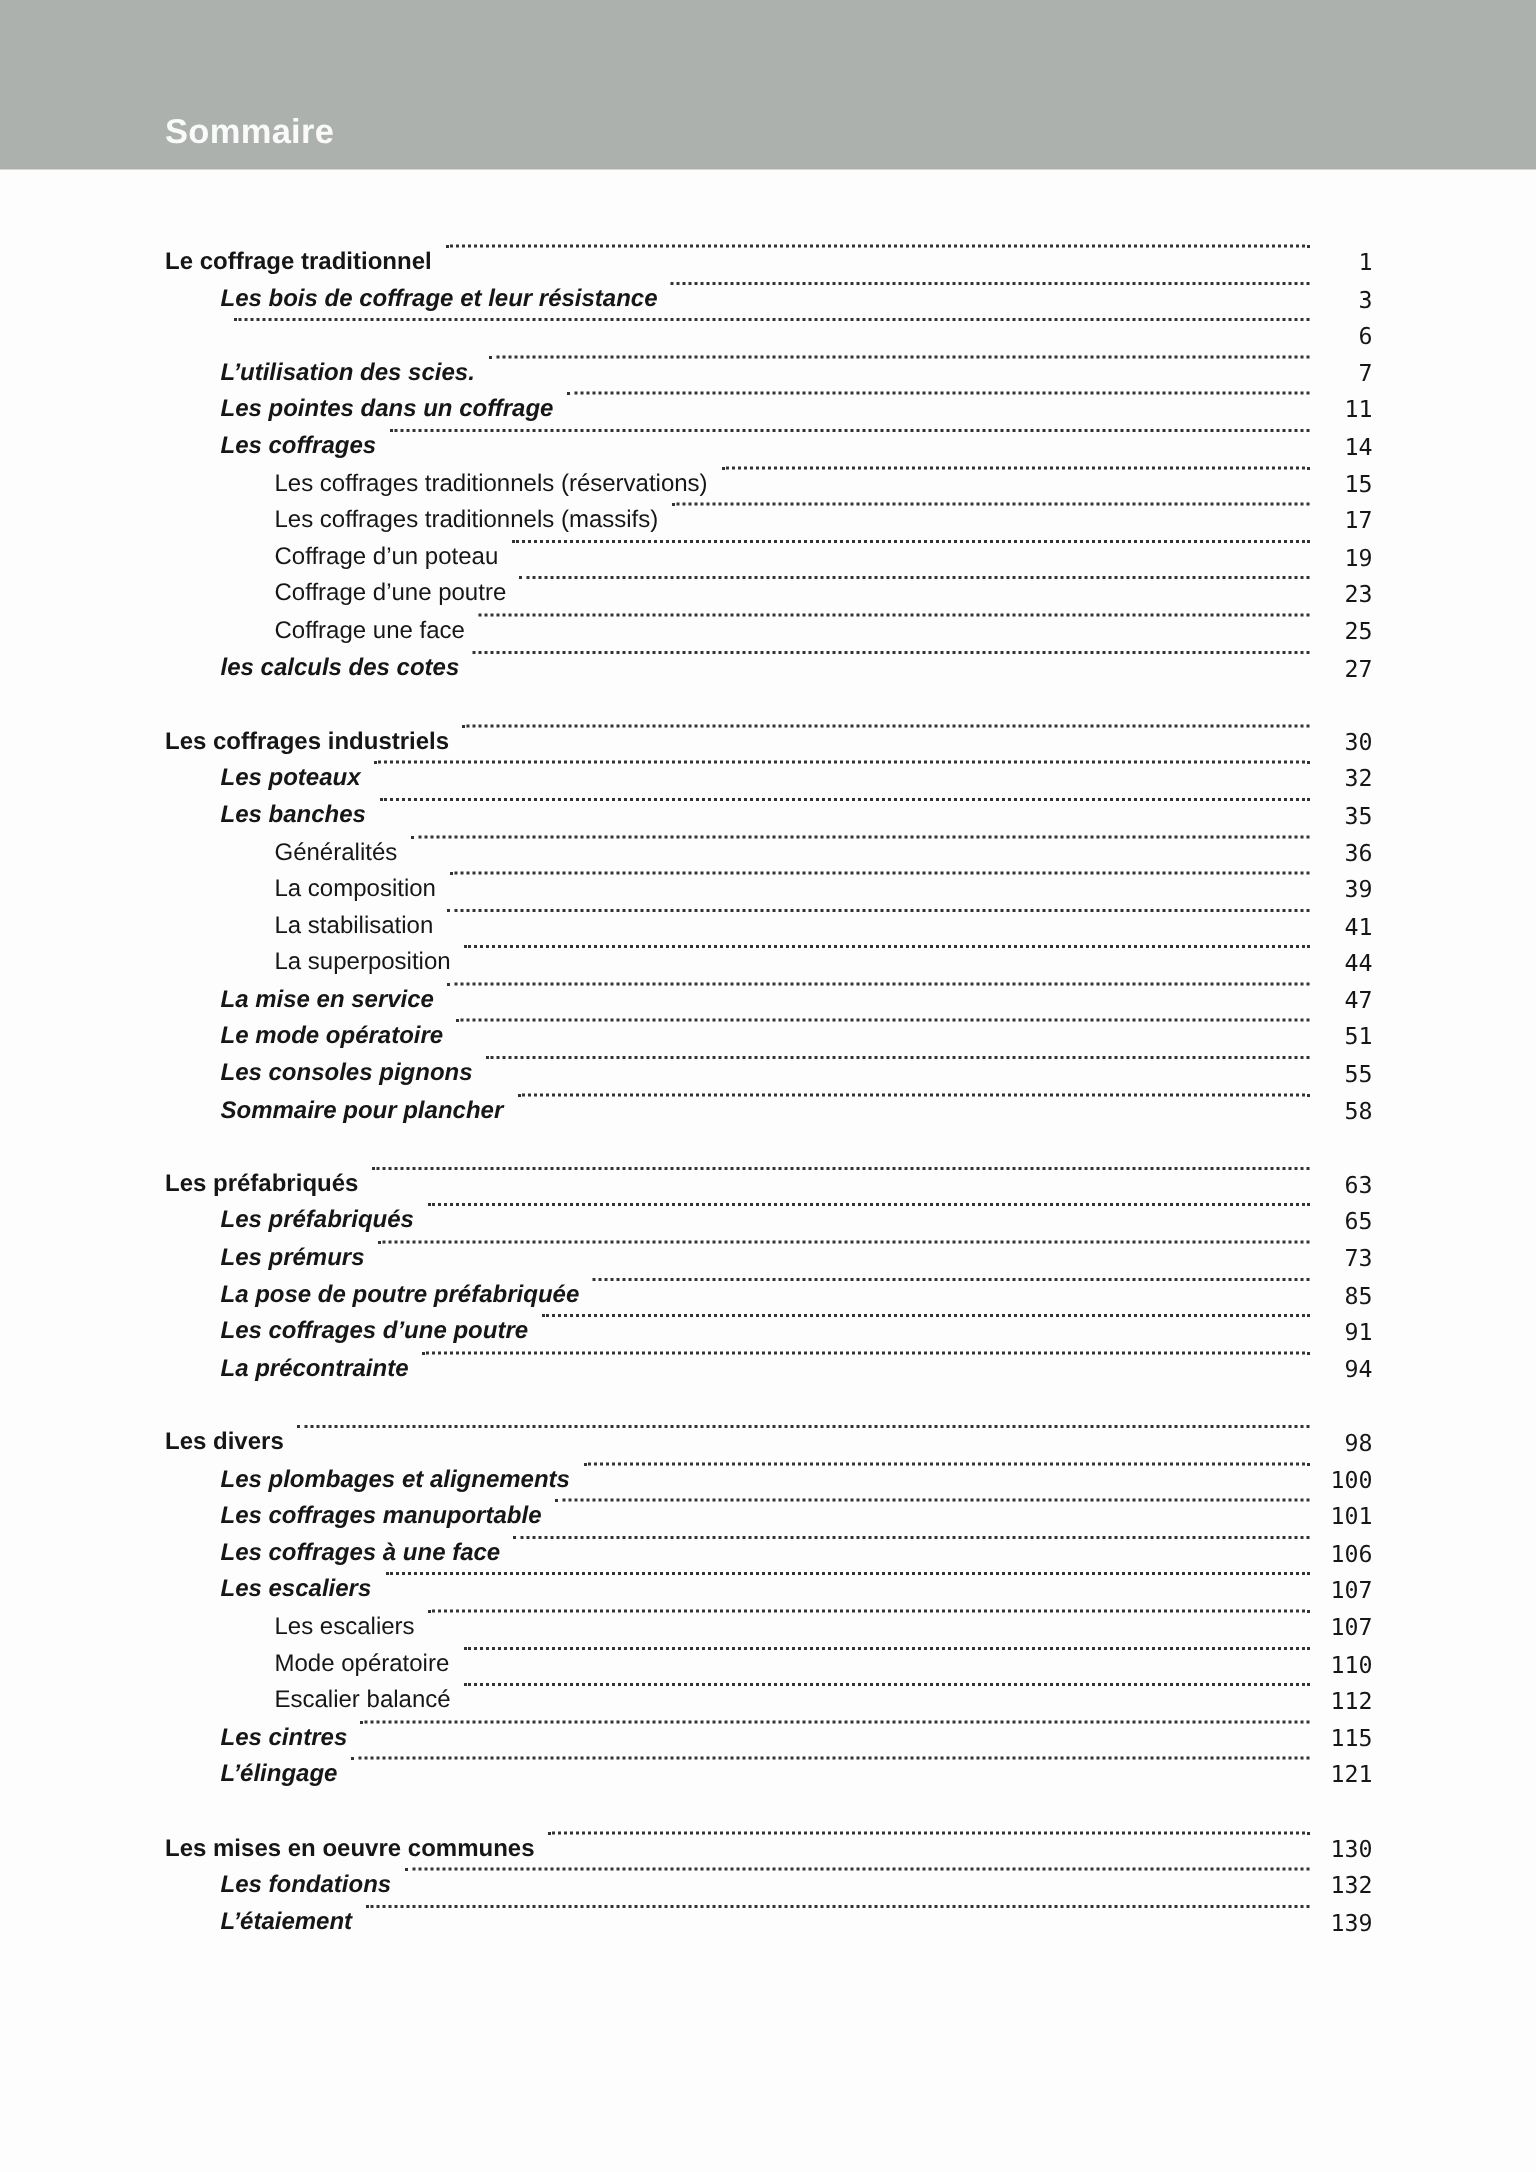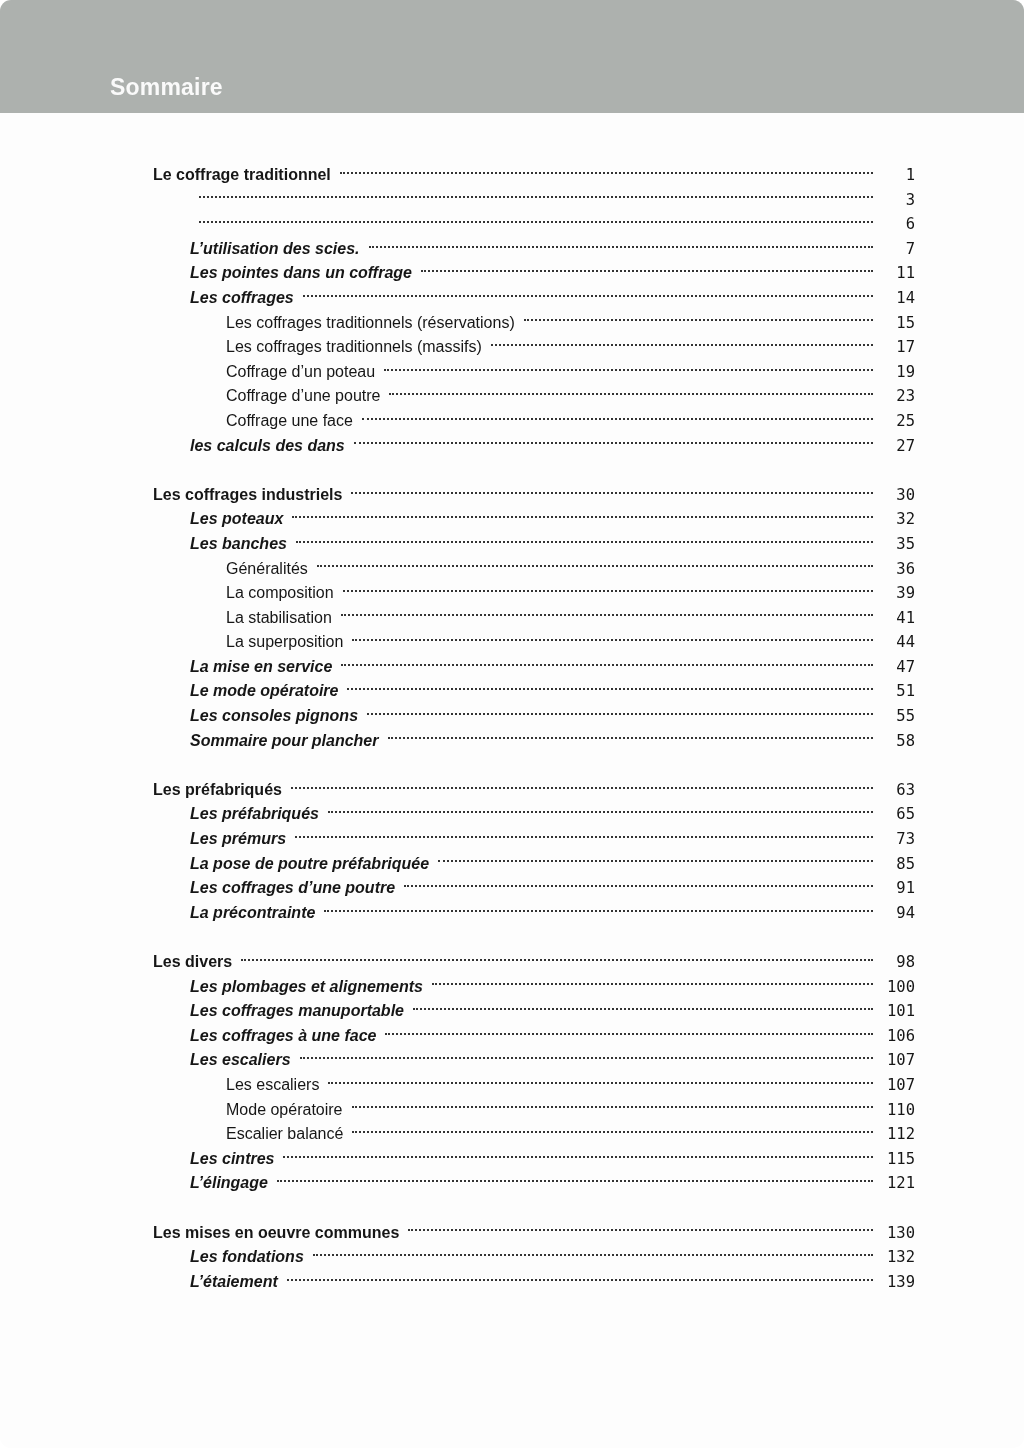--- a/index.html
+++ b/index.html
@@ -12,21 +12,20 @@
   *{box-sizing:border-box;}
   html,body{margin:0;padding:0;background:#ffffff;}
   .page{
     position:relative;
     width:1024px;
     height:1448px;
     background:var(--page-bg);
     font-family:"Liberation Sans", sans-serif;
     color:var(--text);
     overflow:hidden;
-    border-radius:11px;
   }
   .banner{
     position:absolute;
     top:0;left:0;
     width:100%;
     height:113px;
     background:var(--banner-bg);
   }
   .banner h1{
     position:absolute;
@@ -39,26 +38,25 @@
     color:var(--banner-fg);
   }
   .toc{
     position:absolute;
     top:163px;
     left:110px;
     right:109px;
   }
   .row{
     display:flex;
-    align-items:center;
+    align-items:flex-start;
     height:24.6px;
     font-size:16px;
     line-height:24.6px;
     white-space:nowrap;
-    margin-left:43px;
   }
   .row .label{flex:0 0 auto;}
   .level-1 .label{font-weight:700;}
   .level-2{padding-left:37px;}
   .level-2 .label{font-weight:700;font-style:italic;}
   .level-3{padding-left:73px;}
   .level-3 .label{font-weight:400;}
   .leader{
     flex:1 1 auto;
     min-width:20px;
@@ -84,20 +82,21 @@
   <header class="banner">
     <h1>Sommaire</h1>
   </header>
   <main class="toc" id="toc">
       <div class="row level-1">
         <span class="label">Le coffrage traditionnel</span>
         <span class="leader"></span>
         <span class="pagenum">1</span>
       </div>
       <div class="row level-2">
+        <span class="label">Les bois de coffrage et leur résistance</span>
         <span class="leader"></span>
         <span class="pagenum">3</span>
       </div>
       <div class="row level-2">
         <span class="leader"></span>
         <span class="pagenum">6</span>
       </div>
       <div class="row level-2">
         <span class="label">L’utilisation des scies.</span>
         <span class="leader"></span>
@@ -132,21 +131,21 @@
         <span class="label">Coffrage d’une poutre</span>
         <span class="leader"></span>
         <span class="pagenum">23</span>
       </div>
       <div class="row level-3">
         <span class="label">Coffrage une face</span>
         <span class="leader"></span>
         <span class="pagenum">25</span>
       </div>
       <div class="row level-2">
-        <span class="label">les calculs des dans</span>
+        <span class="label">les calculs des cotes</span>
         <span class="leader"></span>
         <span class="pagenum">27</span>
       </div>
       <div class="section-gap"></div>
       <div class="row level-1">
         <span class="label">Les coffrages industriels</span>
         <span class="leader"></span>
         <span class="pagenum">30</span>
       </div>
       <div class="row level-2">

